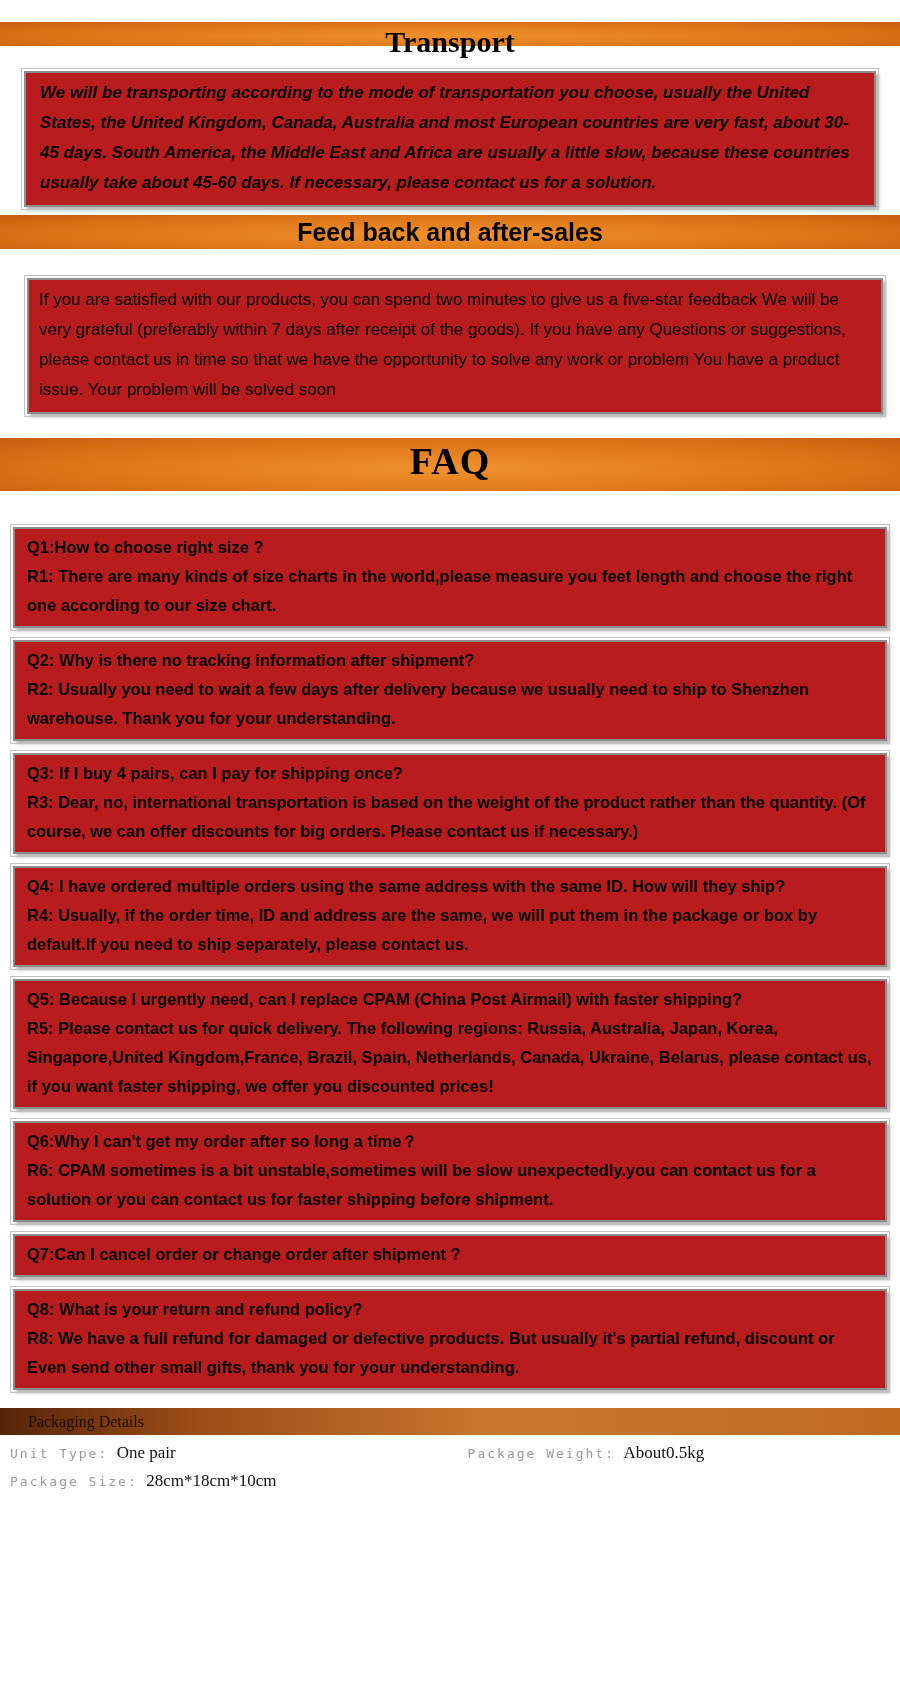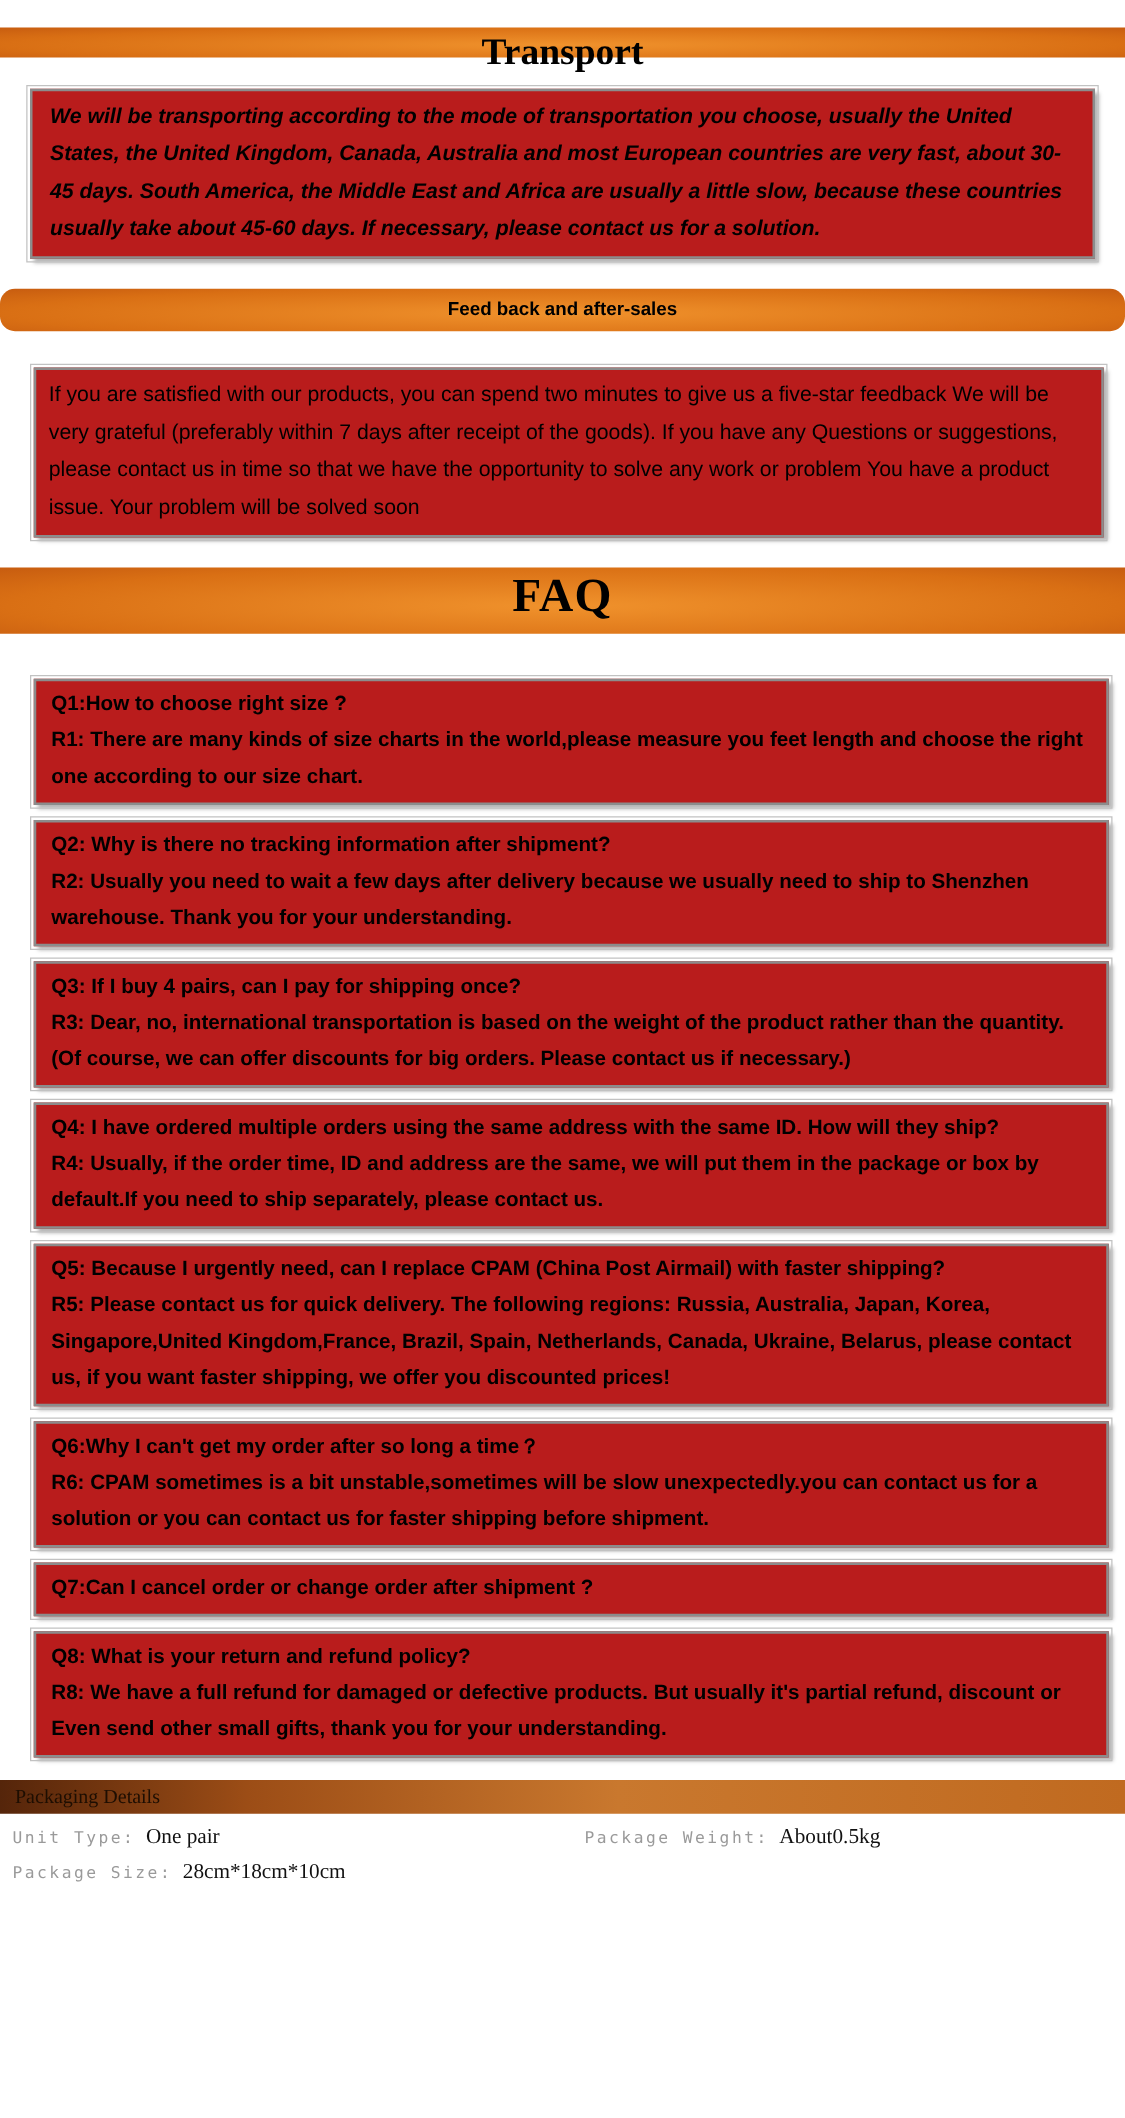--- a/index.html
+++ b/index.html
@@ -24,26 +24,25 @@
   }
   .banner-transport {
     margin-top: 22px;
     height: 24px;
     line-height: 40px;
     font-family: "Liberation Serif", serif;
     font-size: 30px;
     font-weight: bold;
   }
   .banner-feedback {
-    margin-top: 24px;
+    margin-top: 8px;
     height: 34px;
     line-height: 34px;
-    font-size: 15px;
+    font-size: 25px;
     font-weight: bold;
-    border-radius: 12px;
   }
   .banner-faq {
     margin-top: 24px;
     height: 53px;
     line-height: 46px;
     font-family: "Liberation Serif", serif;
     font-size: 38px;
     font-weight: bold;
     letter-spacing: 1px;
   }
@@ -65,36 +64,36 @@
     line-height: 30px;
   }
   .feedback-box {
     margin: 29px 17px 0 27px;
     padding: 5px 12px 7px 10px;
     font-size: 17px;
     line-height: 30px;
   }
 
   
-  .faq-list { margin: 36px 13px 0 27px; }
+  .faq-list { margin: 36px 13px 0 13px; }
   .faq-item {
     margin-bottom: 12px;
     padding: 4px 12px 6px 12px;
     font-size: 16.5px;
     font-weight: bold;
     line-height: 29px;
   }
   .faq-item p { font-weight: bold; }
 
   
   .pkg-bar {
     margin-top: 18px;
     height: 27px;
     line-height: 27px;
-    padding-left: 12px;
+    padding-left: 28px;
     background: linear-gradient(90deg, #55250a 0%, #9c4d16 22%, #c9782e 55%, #c06a20 100%);
     font-family: "Liberation Serif", serif;
     font-size: 16px;
     color: #1d0e02;
   }
   .pkg-grid {
     display: grid;
     grid-template-columns: 52% 48%;
     padding: 8px 10px 0 10px;
     row-gap: 8px;

